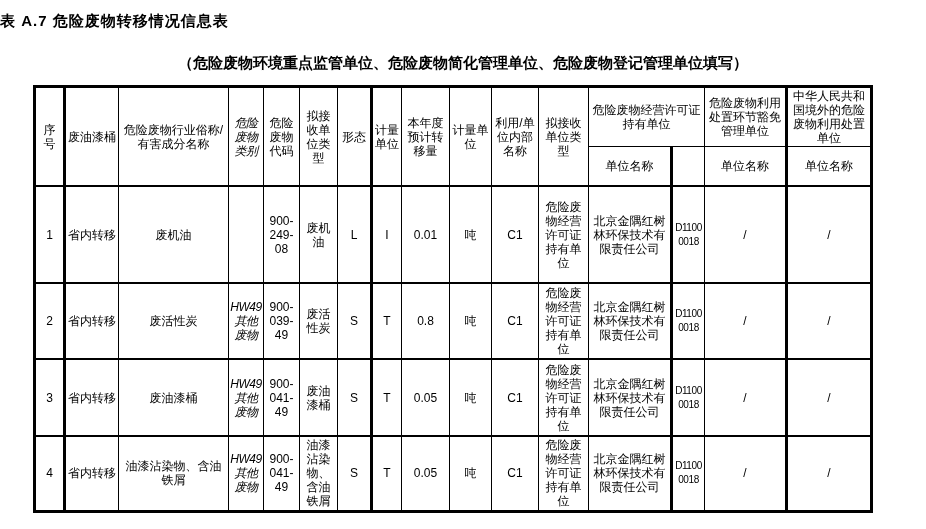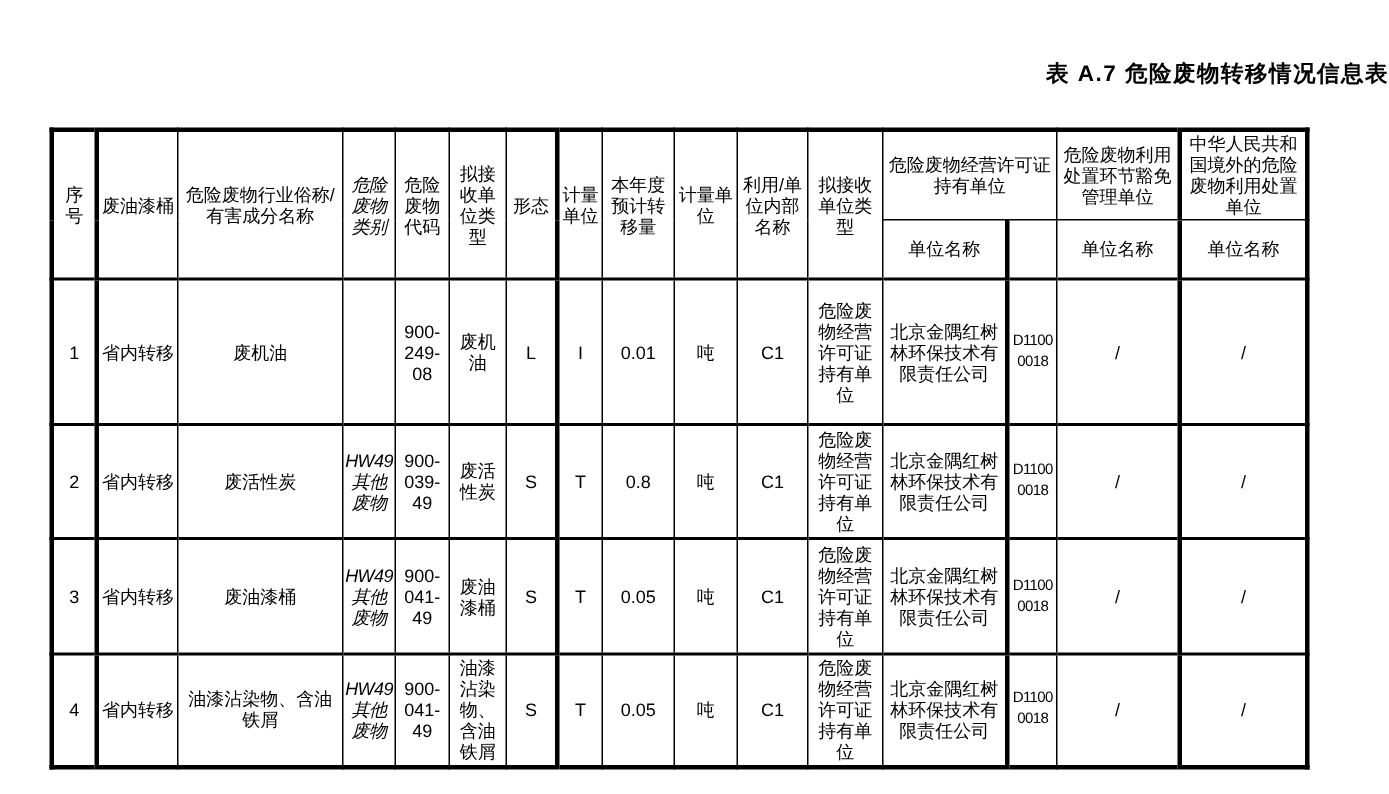--- a/index.html
+++ b/index.html
@@ -1,19 +1,19 @@
 <!DOCTYPE html>
 <html><head>
 <meta charset="utf-8">
 <style>
   html,body{margin:0;padding:0;background:#fff;color:#000;
     font-family:"Liberation Sans","DejaVu Sans",sans-serif;}
   .page{position:relative;width:926px;height:529px;background:#fff;overflow:hidden;}
-  .doc-title{position:absolute;top:12px;left:0;width:100%;text-align:right;
-    font-size:15px;font-weight:bold;letter-spacing:1px;margin-top:28px;}
+  .doc-title{position:absolute;top:12px;left:0;width:100%;text-align:left;
+    font-size:15px;font-weight:bold;letter-spacing:1px;}
   .doc-subtitle{position:absolute;top:54px;left:0;width:100%;text-align:center;
     font-size:15px;font-weight:bold;}
   table.main{position:absolute;left:33px;top:85px;width:837px;
     border-collapse:collapse;table-layout:fixed;border:3px solid #000;}
   td,th{border:1px solid #000;border-top-width:2px;border-bottom-width:2px;
     padding:1px 2px;text-align:center;vertical-align:middle;
     font-size:12px;line-height:14px;font-weight:normal;overflow:hidden;}
   .thickR{border-right-width:3px;}
   .splitB{border-bottom-width:1px;}
   .splitT{border-top-width:1px;}
@@ -25,20 +25,21 @@
   .cat{padding:1px;letter-spacing:-0.4px;font-style:italic;}
   .code{font-size:10px;letter-spacing:-0.4px;word-break:break-all;padding:1px;}
   .dcode{padding:1px 3px;}
 </style>
 </head>
 <body>
 
 <div class="page">
 
   <div class="doc-title">表 A.7 危险废物转移情况信息表</div>
+  <div class="doc-subtitle">（危险废物环境重点监管单位、危险废物简化管理单位、危险废物登记管理单位填写）</div>
 
   <table class="main">
     <colgroup>
       <col style="width:30px">
         <col style="width:54px">
         <col style="width:110px">
       <col style="width:35px">
         <col style="width:36px">
         <col style="width:38px">
       <col style="width:34px">

